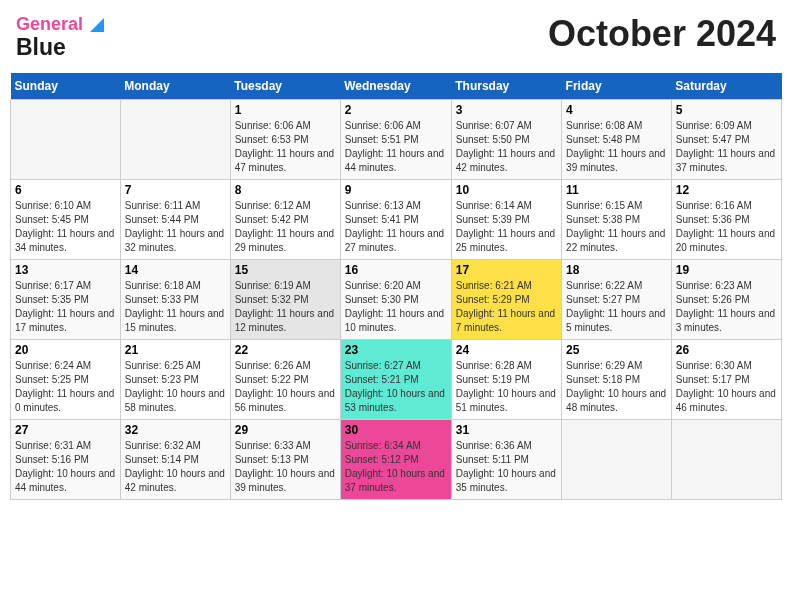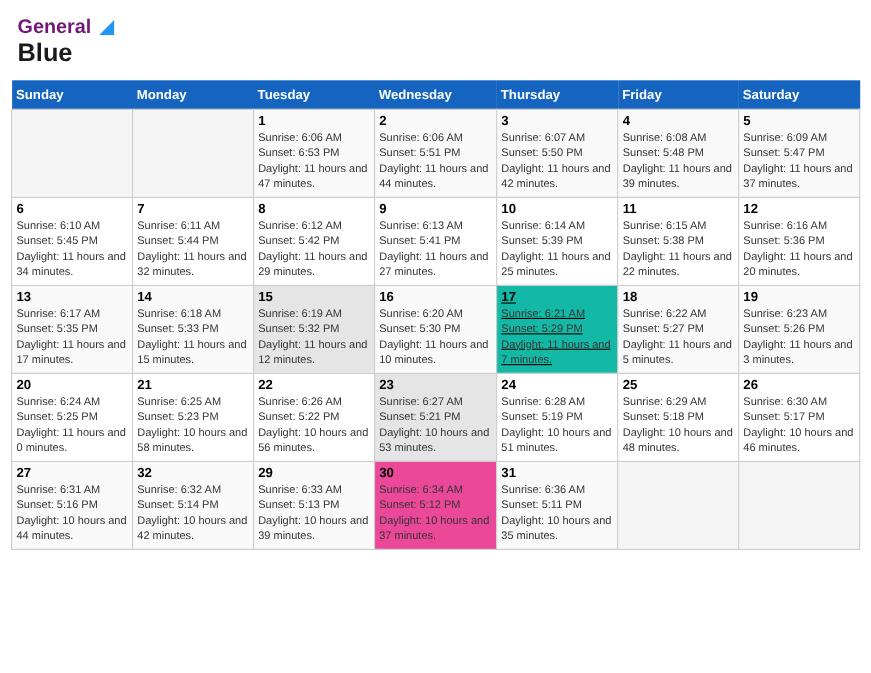--- a/index.html
+++ b/index.html
@@ -76,30 +76,31 @@
     }
   </style>
 </head>
 <body>
 
 <div class="header">
   <div class="logo">
     <div>
       <div style="display:flex;align-items:center;">
         <span style="font-size:18px;font-weight:bold;color:#1a1a1a;line-height:1.2;">
-          <span style="color:#701a75;">General</span>
+          <span style="color:#ec4899;">General</span>
           <svg style="display:inline-block;vertical-align:middle;margin-left:2px;" width="14" height="14" viewBox="0 0 14 14">
             <polygon points="0,14 14,14 14,0" fill="#2196F3"></polygon>
           </svg>
         </span>
       </div>
       <div style="font-size:23px;font-weight:bold;color:#1a1a1a;margin-top:-2px;">Blue</div>
     </div>
   </div>
   <div class="title-block">
+    <div class="month-title">October 2024</div>
   </div>
 </div>
 
 <table class="calendar">
   <thead>
     <tr>
     <th>Sunday</th>
         <th>Monday</th>
         <th>Tuesday</th>
         <th>Wednesday</th>
@@ -205,21 +206,21 @@
           <div class="day-info" style="white-space: pre-line;">Sunrise: 6:19 AM
 Sunset: 5:32 PM
 Daylight: 11 hours and 12 minutes.</div>
         </td>
         <td style="background: rgb(249, 249, 249);">
           <div class="day-number">16</div>
           <div class="day-info" style="white-space: pre-line;">Sunrise: 6:20 AM
 Sunset: 5:30 PM
 Daylight: 11 hours and 10 minutes.</div>
         </td>
-        <td style="background: #14b8a6; text-decoration: underline;">
+        <td style="background: #fde047;">
           <div class="day-number">17</div>
           <div class="day-info" style="white-space: pre-line;">Sunrise: 6:21 AM
 Sunset: 5:29 PM
 Daylight: 11 hours and 7 minutes.</div>
         </td>
         <td style="background: rgb(249, 249, 249);">
           <div class="day-number">18</div>
           <div class="day-info" style="white-space: pre-line;">Sunrise: 6:22 AM
 Sunset: 5:27 PM
 Daylight: 11 hours and 5 minutes.</div>
@@ -243,21 +244,21 @@
           <div class="day-info" style="white-space: pre-line;">Sunrise: 6:25 AM
 Sunset: 5:23 PM
 Daylight: 10 hours and 58 minutes.</div>
         </td>
         <td style="background: rgb(255, 255, 255);">
           <div class="day-number">22</div>
           <div class="day-info" style="white-space: pre-line;">Sunrise: 6:26 AM
 Sunset: 5:22 PM
 Daylight: 10 hours and 56 minutes.</div>
         </td>
-        <td style="background: #e5e5e5;">
+        <td style="background: #5eead4;">
           <div class="day-number">23</div>
           <div class="day-info" style="white-space: pre-line;">Sunrise: 6:27 AM
 Sunset: 5:21 PM
 Daylight: 10 hours and 53 minutes.</div>
         </td>
         <td style="background: rgb(255, 255, 255);">
           <div class="day-number">24</div>
           <div class="day-info" style="white-space: pre-line;">Sunrise: 6:28 AM
 Sunset: 5:19 PM
 Daylight: 10 hours and 51 minutes.</div>

